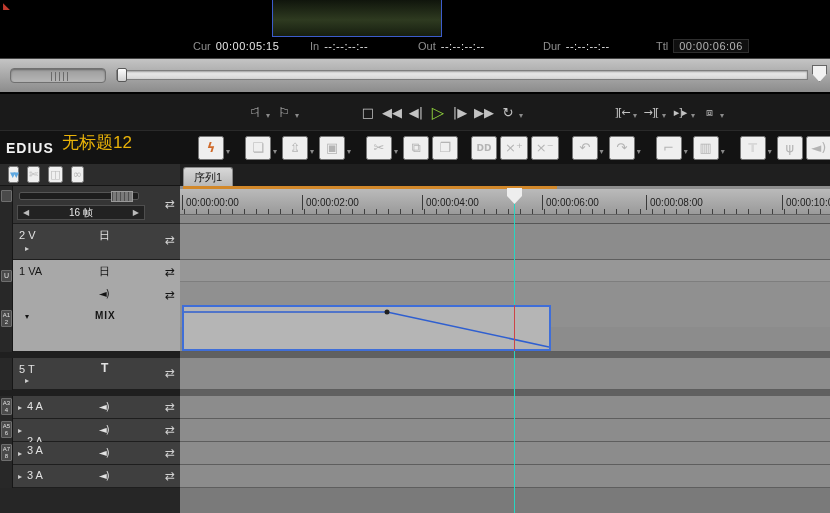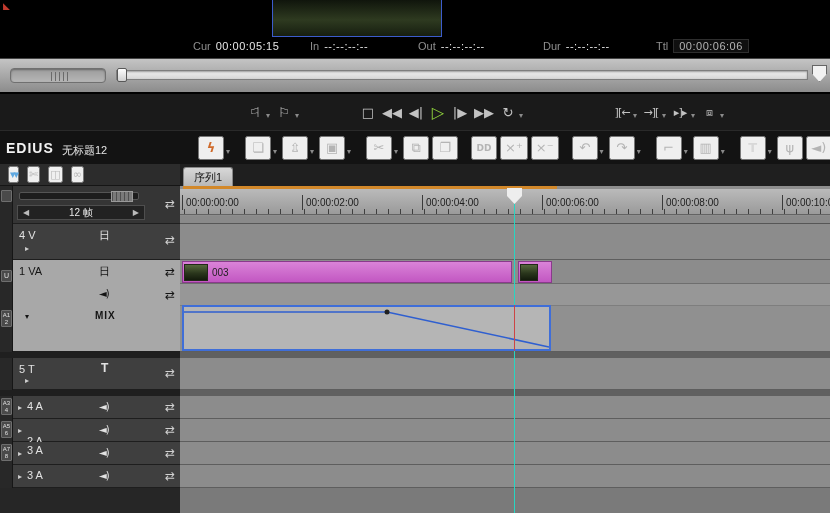--- a/index.html
+++ b/index.html
@@ -41,21 +41,21 @@
   .tbtn{min-width:20px;height:24px;display:flex;align-items:center;justify-content:center;
       background:none;border:none;color:#c2c2c2;font-size:13px;padding:0 2px;font-family:"DejaVu Sans",sans-serif}
   .tbtn.play{color:#8fd23c;font-size:16px}
   .dd{color:#8a8a8a;font-size:8px;margin:7px 2px 0 -1px;font-family:"DejaVu Sans",sans-serif}
   .flip{transform:scaleX(-1);display:inline-block}
   .trim .tbtn{font-size:11px;letter-spacing:-1px}
 
   
   .app-toolbar{position:absolute;top:130px;left:0;width:100%;height:34px;background:#131313;border-top:1px solid #2a2a2a}
   .app-name{position:absolute;left:6px;top:9px;font-size:14px;font-weight:bold;color:#f2f2f2;letter-spacing:1px}
-  .proj-name{position:absolute;left:62px;top:12px;font-size:11px;color:#e5e5e5}
+  .proj-name{position:absolute;left:62px;top:0;font-size:17px;color:#eab308}
   .tb-icons{position:absolute;left:198px;top:0;height:100%;display:flex;align-items:center;gap:3px;overflow:hidden;right:0}
   .tb-btn{display:flex;align-items:center;height:24px;padding:0 3px;color:#b4b4b4;font-size:13px;font-family:"DejaVu Sans",sans-serif}
   .tb-btn .g{min-width:16px;text-align:center}
   .tb-btn.effects .g{color:#cf6a2a;font-weight:bold}
   .tb-btn.title .g{font-weight:bold;color:#d8d8d8}
   .tb-btn.small .g{font-size:9px;font-weight:bold}
   .tb-gap{width:7px;flex:none}
 
   
   .timeline{position:absolute;top:164px;left:0;width:100%;height:349px;background:#7e7e7e}
@@ -313,31 +313,31 @@
         <div class="lrow r-mini">
           <div class="ncol">
               <div class="chip blank"></div>
             </div>
           <div class="lmain minibg">
             <div class="zoom-slider">
                 <div class="zs-handle"></div>
               </div>
             <div class="spin">
               <span class="arrow">◀</span>
-              <span class="val">12 帧</span>
+              <span class="val">16 帧</span>
               <span class="arrow">▶</span>
             </div>
             <span class="route" style="top:11px">⇄</span>
           </div>
         </div>
 
         <div class="lrow r-v2">
           <div class="ncol"></div>
           <div class="lmain dark">
-            <span class="tlabel">4 V</span>
+            <span class="tlabel">2 V</span>
             <span class="ticon">日</span>
             <span class="exp" style="left:12px;top:20px">▸</span>
             <span class="route" style="top:9px">⇄</span>
           </div>
         </div>
 
         <div class="lrow r-va">
           <div class="ncol">
             <div class="chip u">U</div>
             <div class="chip two" style="top:50px">
@@ -430,38 +430,29 @@
 
       <div class="tl-right">
 
         <div class="rrow ruler-row">
           <div class="range-bar"></div>
           <div class="ruler">
             <span class="tick" style="left:2px">00:00:00:00</span>
             <span class="tick" style="left:122px">00:00:02:00</span>
             <span class="tick" style="left:242px">00:00:04:00</span>
             <span class="tick" style="left:362px">00:00:06:00</span>
-            <span class="tick" style="left:482px">00:00:08:00</span>
+            <span class="tick" style="left:466px">00:00:08:00</span>
             <span class="tick" style="left:602px">00:00:10:00</span>
           </div>
           <div class="under"></div>
         </div>
 
         <div class="rrow row-v2"></div>
 
         <div class="rrow row-va">
-          <div class="va-video">
-            <div class="clip-main">
-              <div class="clip-thumb"></div>
-              <span class="clip-label">003</span>
-            </div>
-            <div class="clip-2">
-              <div class="clip-thumb"></div>
-            </div>
-          </div>
           <div class="va-audio"></div>
           <div class="va-mix"></div>
           <div class="audio-clip">
             <svg viewBox="0 0 365 42" preserveAspectRatio="none">
               <polyline points="0,5 203,5 365,40" fill="none" stroke="#2f5fd0" stroke-width="1.5"></polyline>
               <circle cx="203" cy="5" r="2.5" fill="#202020"></circle>
             </svg>
           </div>
         </div>
 

